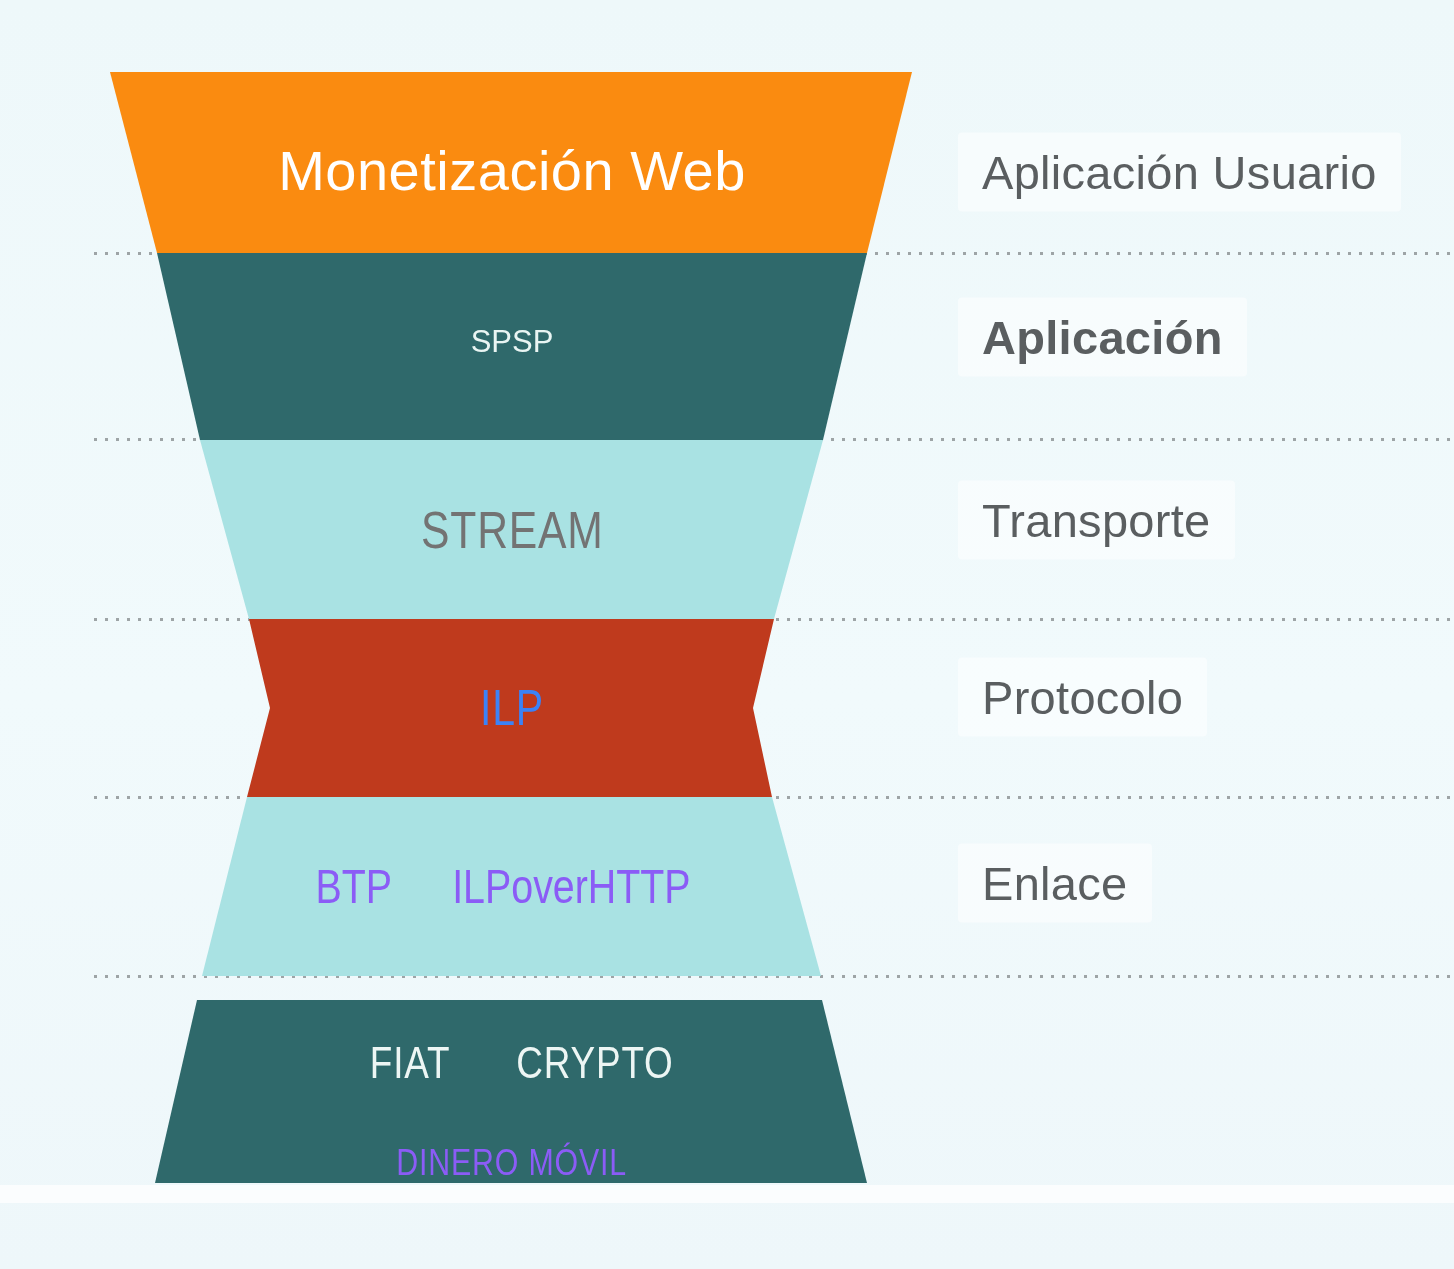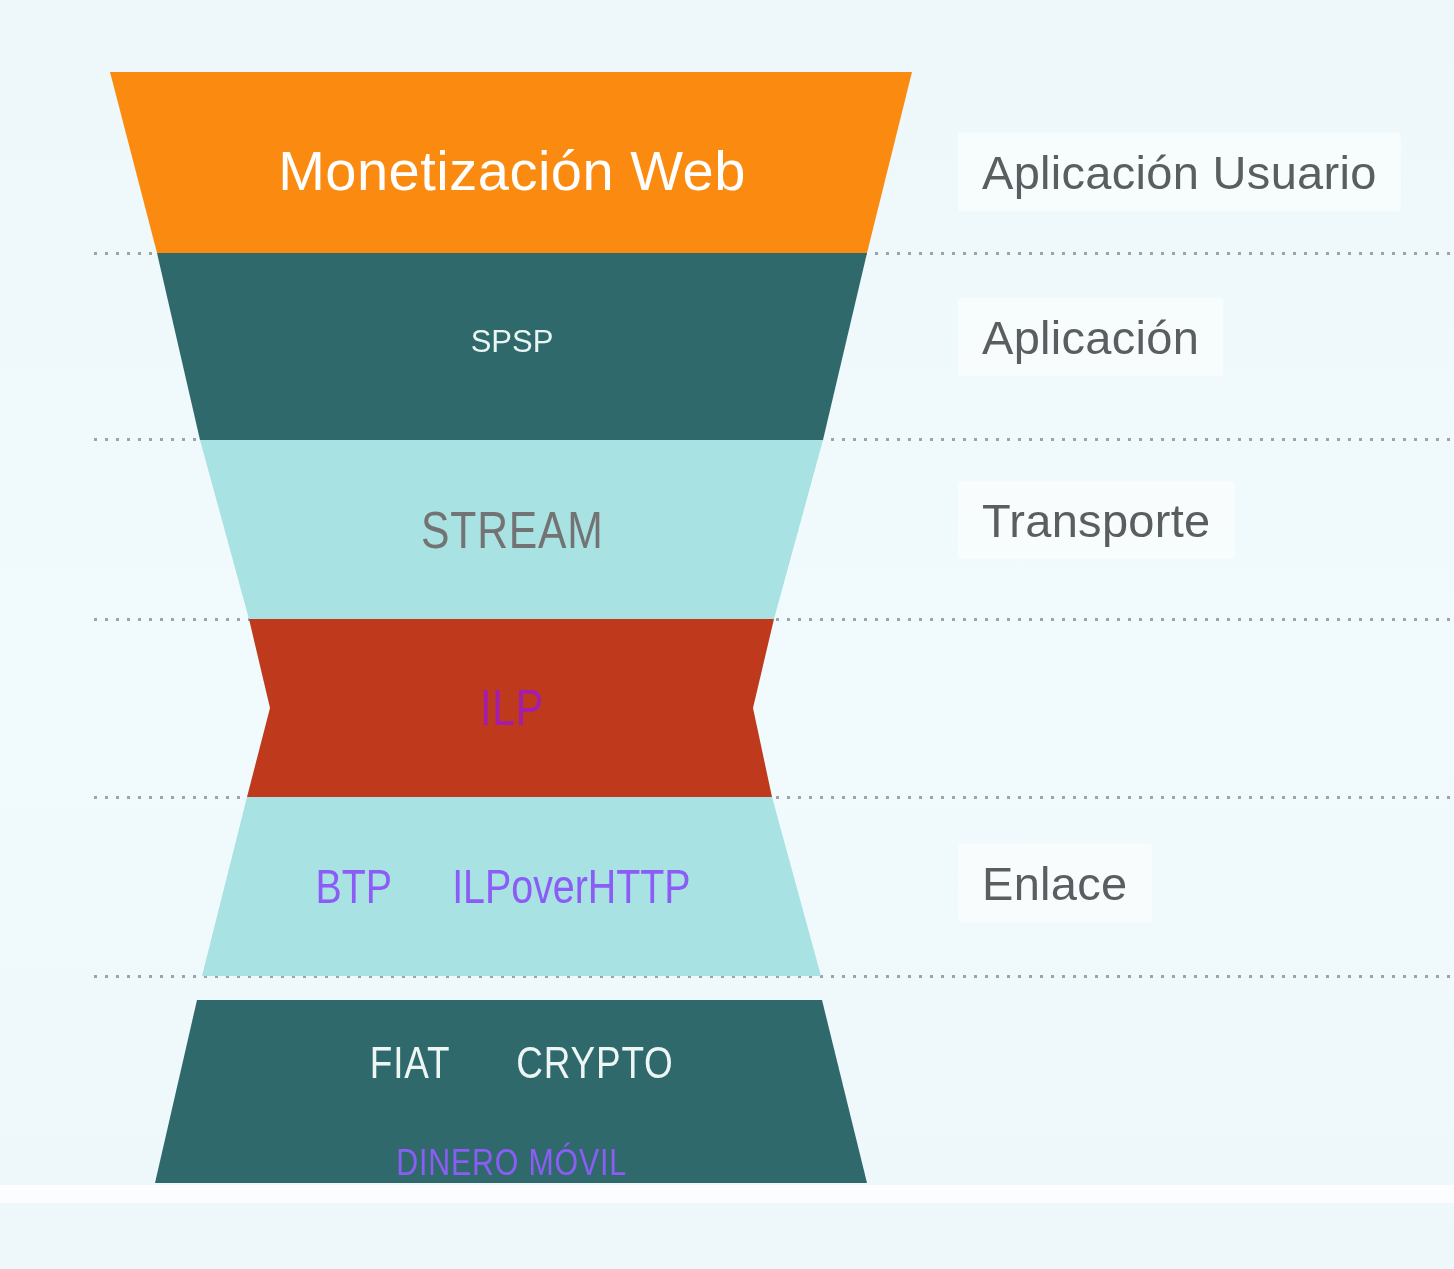--- a/index.html
+++ b/index.html
@@ -24,32 +24,32 @@
   
   .ltxt{
     position:absolute;left:0;width:1024px;z-index:3;
     display:flex;justify-content:center;align-items:center;
     transform:translateY(-50%);white-space:nowrap;
   }
   .cond{display:inline-block;transform:scaleX(.82);transform-origin:center;}
   .t-web{top:170px;font-size:56px;color:#ffffff;letter-spacing:.5px;}
   .t-spsp{top:342px;font-size:31px;color:#e9f5f3;gap:48px;}
   .t-stream{top:530px;font-size:52px;color:#737373;letter-spacing:1px;}
-  .t-ilp{top:708px;font-size:50px;color:#a21caf;letter-spacing:1px;}
+  .t-ilp{top:708px;font-size:50px;color:#3b82f6;letter-spacing:1px;}
   .t-btp{top:886px;font-size:48px;color:#8b5cf6;gap:26px;}
   .t-fiat{top:1063px;font-size:45px;color:#edf6f4;gap:40px;letter-spacing:1px;padding-left:14px;}
   .t-dinero{top:1163px;font-size:37px;color:#8b5cf6;letter-spacing:1px;}
   
   .cat{
     position:absolute;left:958px;z-index:3;transform:translateY(-50%);
     display:inline-flex;align-items:center;padding:12px 24px;border-radius:4px;
     background:rgba(255,255,255,.5);
     font-size:47px;color:#5a5e60;white-space:nowrap;letter-spacing:.3px;text-align:center;
   }
-  .cat1{top:172px;} .cat2{top:337px;} .cat3{top:520px;}
+  .cat1{top:172px;} .cat2{top:337px;font-weight:bold;} .cat3{top:520px;}
   .cat4{top:697px;} .cat5{top:883px;} .cat6{top:1058px;}
 </style>
 </head>
 <body>
 
 <div class="stage">
 
   <div class="bottom-band"></div>
 
   <div class="dots" style="top:252px"></div>
@@ -93,15 +93,16 @@
     <span class="cond">CRYPTO</span>
   </div>
 
   <div class="ltxt t-dinero">
     <span class="cond">DINERO MÓVIL</span>
   </div>
 
   <div class="cat cat1">Aplicación Usuario</div>
   <div class="cat cat2">Aplicación</div>
   <div class="cat cat3">Transporte</div>
+  <div class="cat cat4">Protocolo</div>
   <div class="cat cat5">Enlace</div>
 
 </div>
 
 </body></html>

